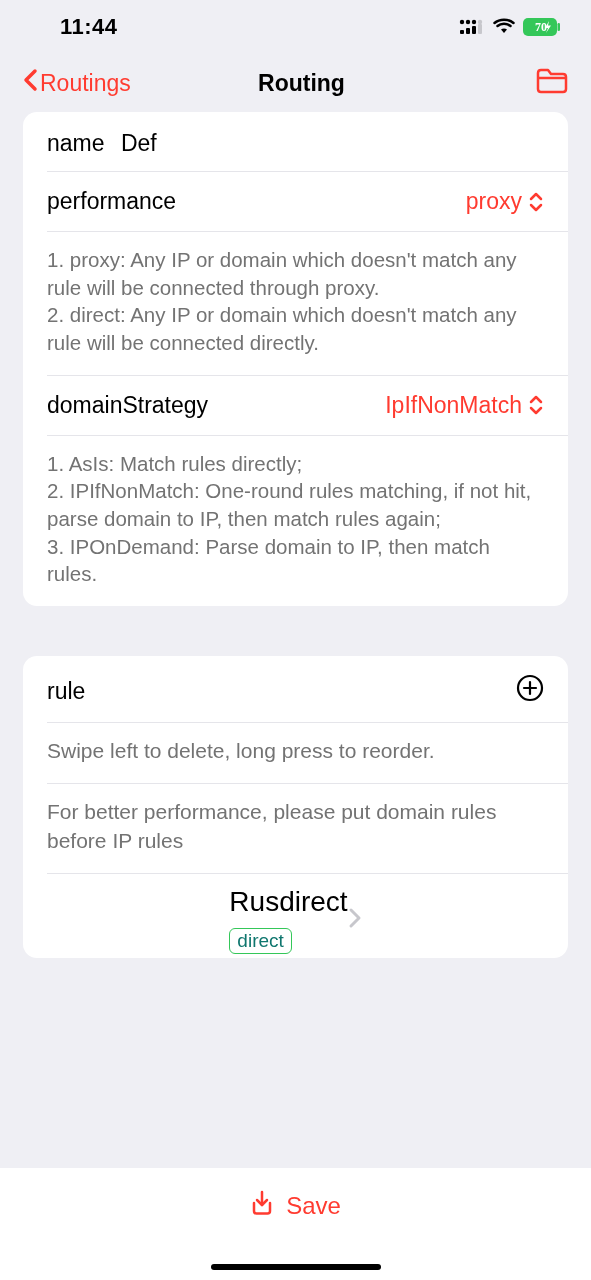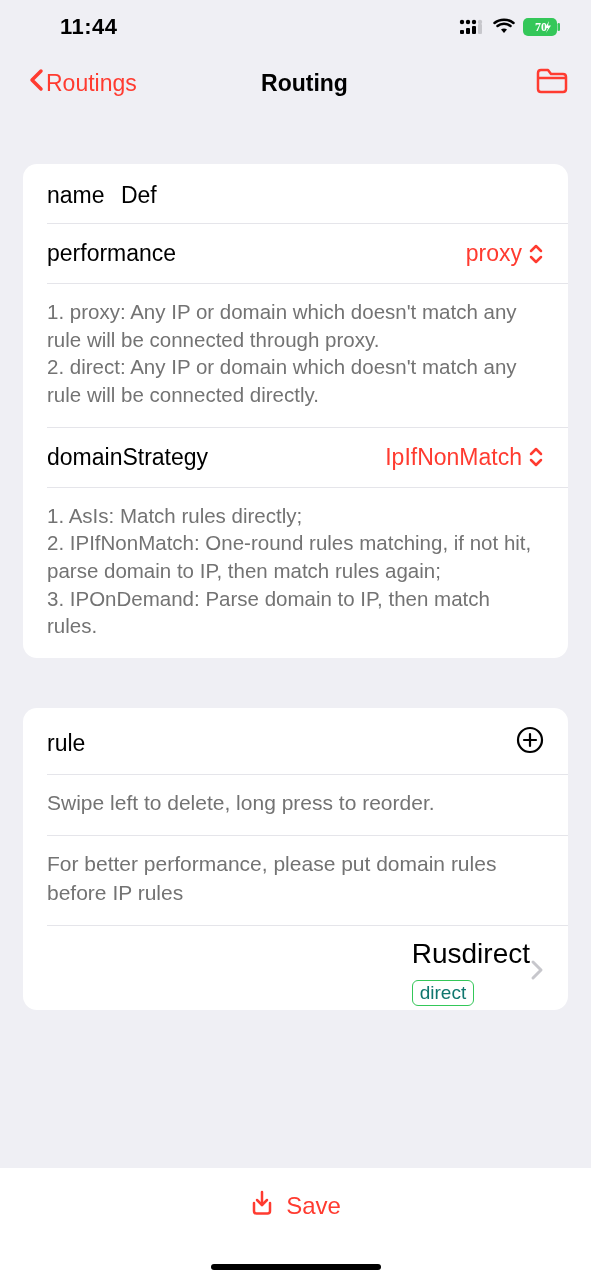--- a/index.html
+++ b/index.html
@@ -42,21 +42,20 @@
   }
 
   
   .nav-bar {
     height: 58px;
     display: flex;
     align-items: center;
     justify-content: space-between;
     padding: 0 22px;
     position: relative;
-    margin-left: 6px;
   }
   .nav-back {
     display: flex;
     align-items: center;
     color: #ff3b30;
     font-size: 23px;
     gap: 2px;
   }
   .nav-title {
     position: absolute;
@@ -71,21 +70,20 @@
     color: #ff3b30;
   }
 
   
   .scroll {
     padding: 0 23px;
   }
   .section {
     background: #fff;
     border-radius: 14px;
-    margin-top: 52px;
     padding: 0 0;
   }
   .section + .section { margin-top: 50px; }
 
   .row {
     display: flex;
     align-items: center;
     justify-content: space-between;
     padding: 16px 24px;
     font-size: 23px;
@@ -120,21 +118,21 @@
   .rule-header {
     display: flex;
     align-items: center;
     justify-content: space-between;
     padding: 18px 24px 14px 24px;
     font-size: 23px;
   }
   .rule-item {
     display: flex;
     align-items: center;
-    justify-content: flex-end;
+    justify-content: center;
     padding: 12px 24px 4px 24px;
   }
   .rule-item-left {}
   .rule-title {
     font-size: 28px;
     font-weight: 500;
     margin-bottom: 10px;
   }
   .rule-tag {
     display: inline-block;

